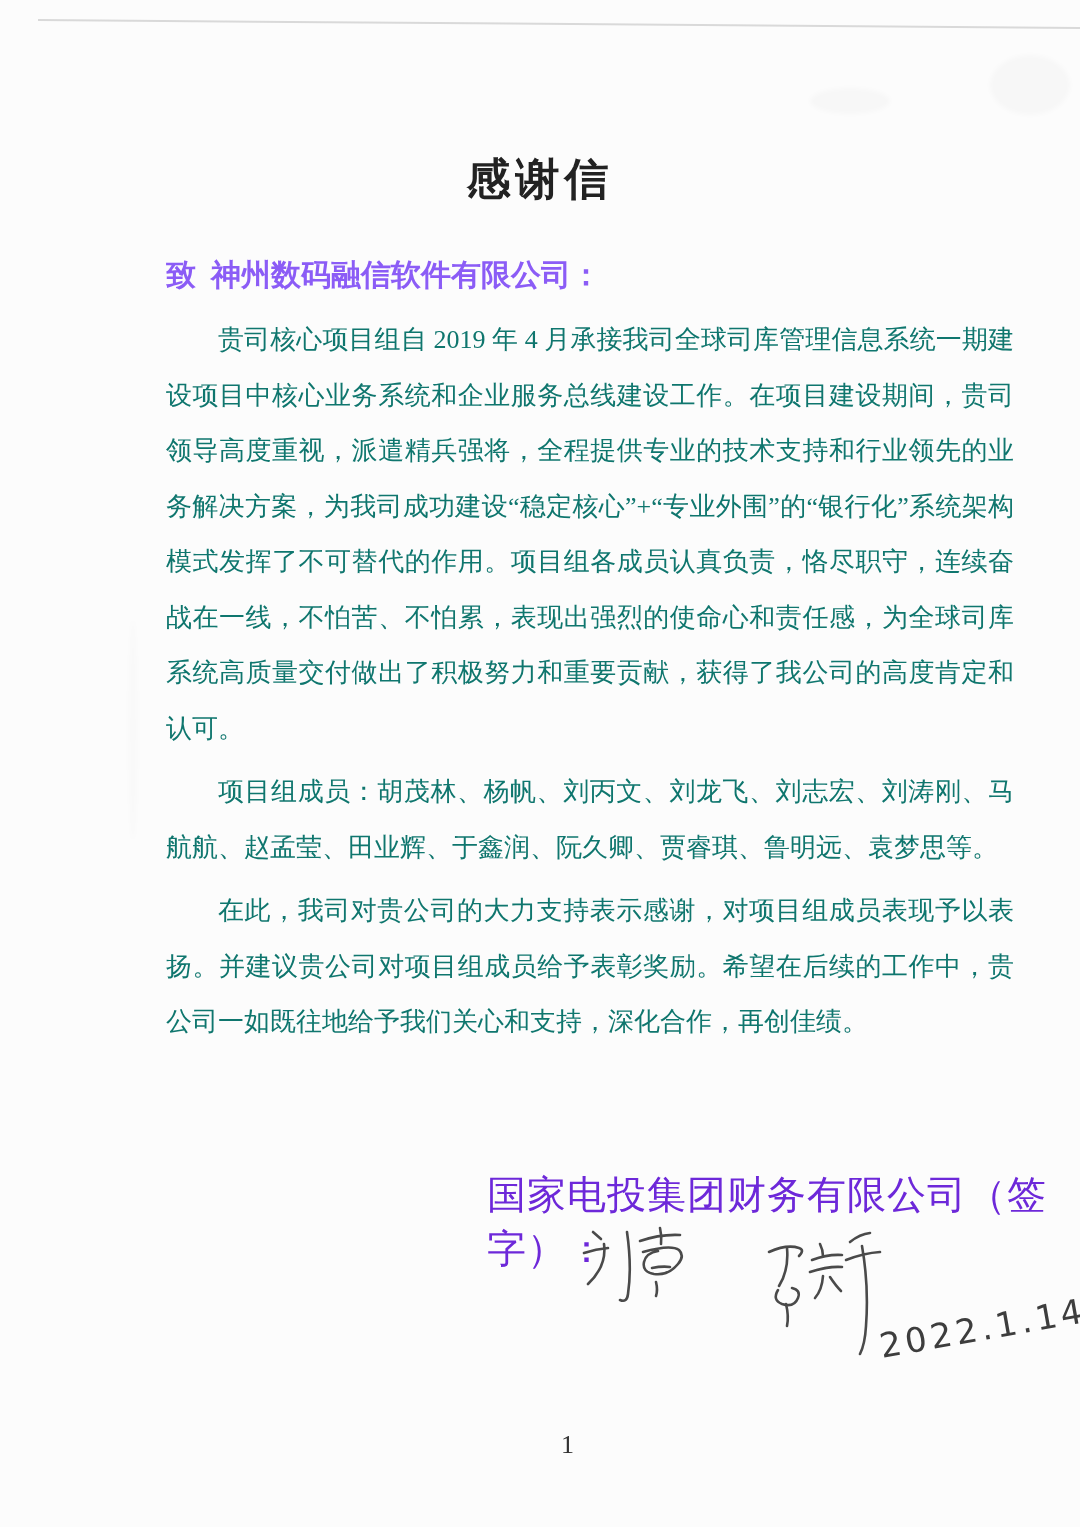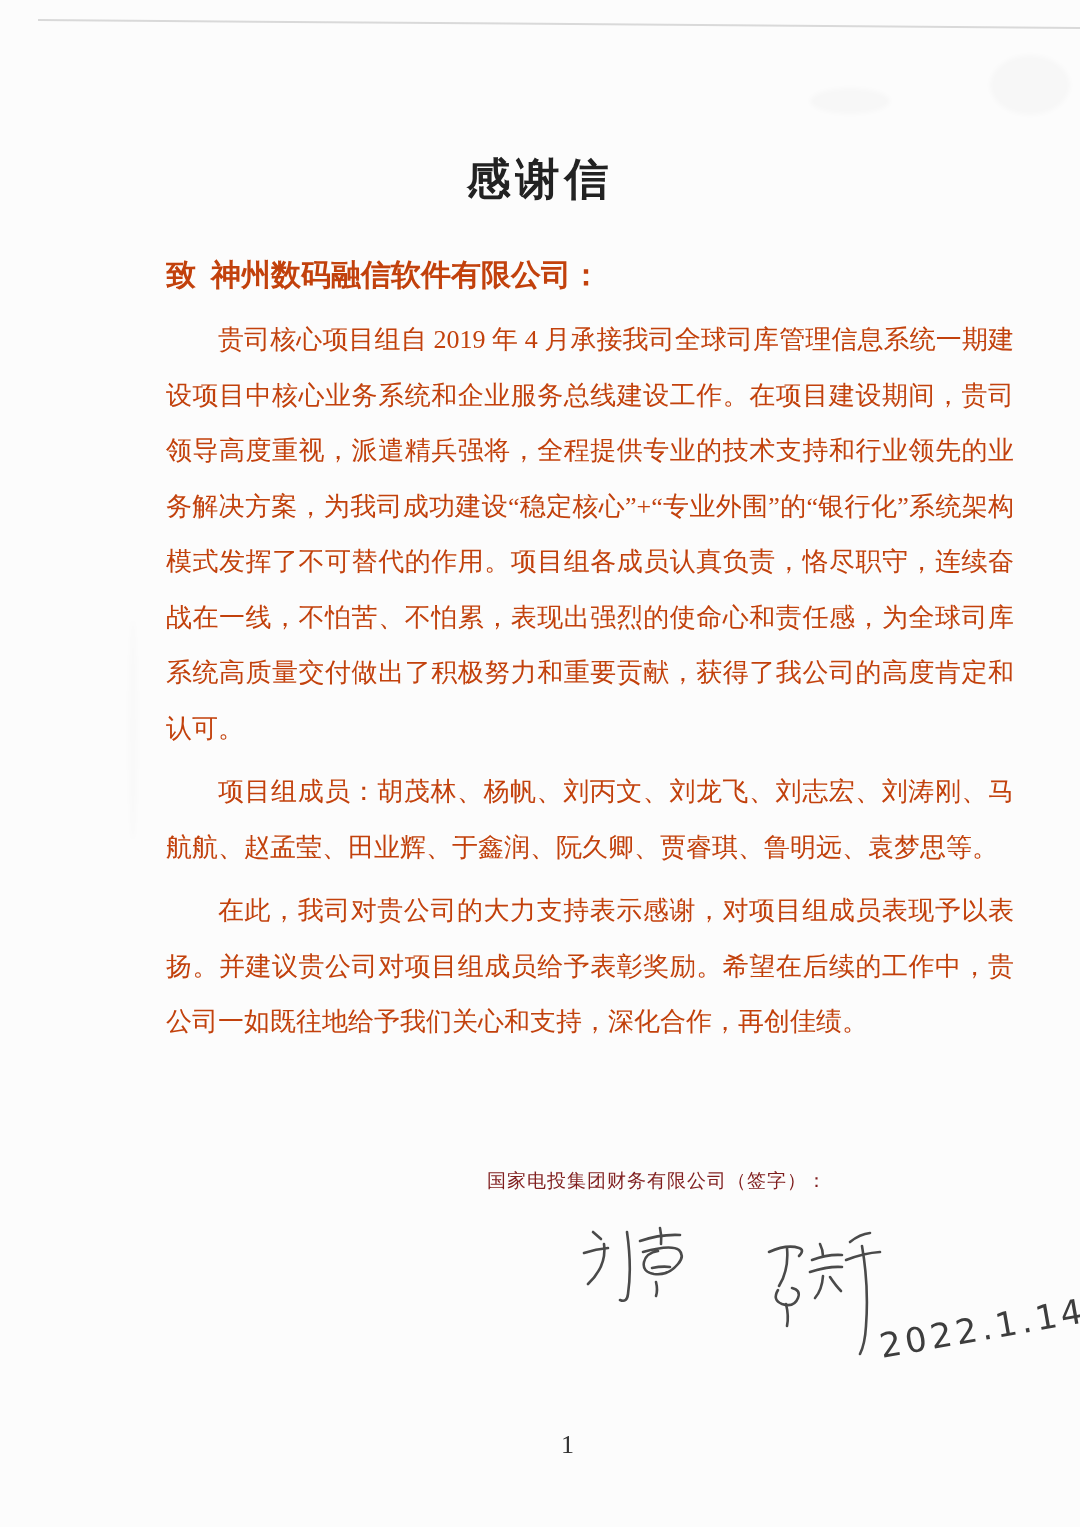--- a/index.html
+++ b/index.html
@@ -23,33 +23,33 @@
     text-align:center;
     font-family:"Liberation Sans","DejaVu Sans",sans-serif;
     font-weight:700;font-size:44px;letter-spacing:5px;
     color:#222222;
   }
   .body-block{
     position:absolute;top:256px;left:166px;width:848px;
   }
   .salutation{
     font-size:30px;font-weight:700;line-height:38px;
-    margin:0 0 18px 0;color:#c2410c;
+    margin:0 0 18px 0;color:#8b5cf6;
     white-space:pre;
   }
   .body-block p{
     margin:0 0 8px 0;
     font-size:26px;line-height:55.5px;
     text-align:justify;
     text-indent:52px;
-    color:#c2410c;
+    color:#0f766e;
   }
   .sign-company{
     position:absolute;top:1168px;left:487px;
-    font-size:19px;color:#7f1d1d;letter-spacing:1px;
+    font-size:39px;color:#6d28d9;letter-spacing:1px;
   }
   .signature-svg{position:absolute;top:1220px;left:540px;}
   .page-number{
     position:absolute;top:1430px;left:0;width:1135px;
     text-align:center;font-size:26px;color:#333333;
   }
 </style>
 </head>
 <body>
 

